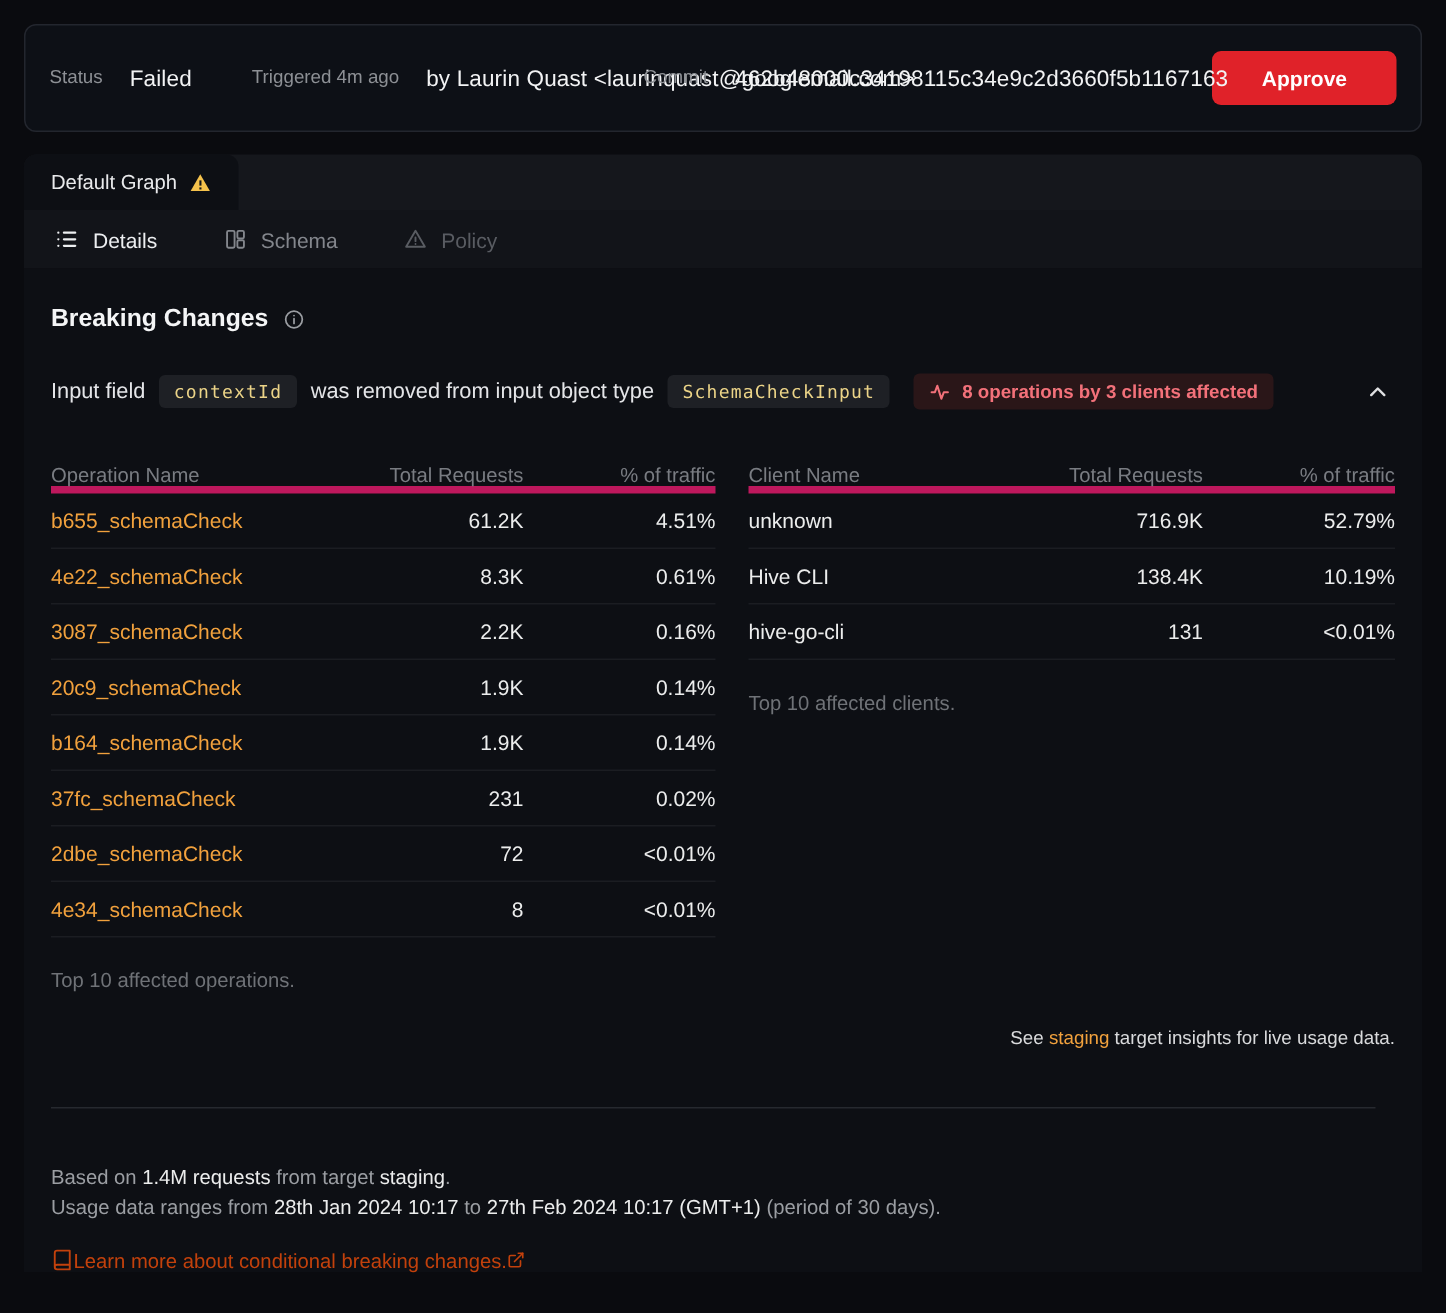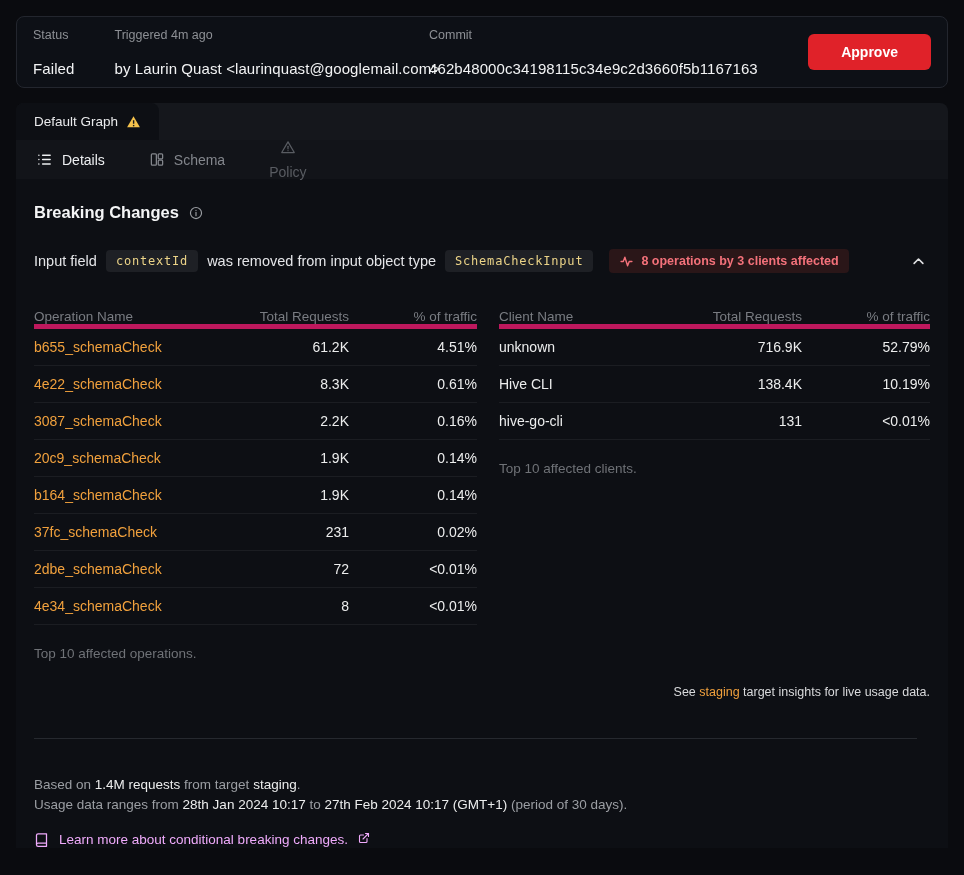--- a/index.html
+++ b/index.html
@@ -15,21 +15,21 @@
   .header-card {
     margin:16px 16px 0;
     height:72px;
     background:#0d1016;
     border:1px solid #23262e;
     border-radius:8px;
     display:flex;
     align-items:center;
     padding:0 16px;
   }
-  .h-col { display:flex; flex-direction:column; gap:18px; }
+  .h-col { display:flex; gap:18px; }
   .h-col + .h-col { margin-left:40px; }
   .h-col.commit { margin-left:10px; position:absolute; left:402px; }
   .h-label { font-size:12.5px; color:#8d9095; }
   .h-value { font-size:15px; color:#f2f3f4; font-weight:500; letter-spacing:0.1px; }
   .approve-btn {
     margin-left:auto;
     background:#e02229;
     color:#ffffff;
     border:none;
     border-radius:6px;
@@ -64,21 +64,21 @@
     background:#121419;
     height:39px;
     display:flex;
     align-items:center;
     padding-left:20px;
     gap:44px;
   }
   .nav-item { display:flex; align-items:center; gap:9px; font-size:14px; font-weight:500; cursor:pointer; }
   .nav-item.active { color:#eceef0; }
   .nav-item.idle   { color:#83868c; }
-  .nav-item.dim    { color:#595c62;flex-direction:column; }
+  .nav-item.dim    { color:#595c62; }
   .nav-item svg { display:block; }
 
   
   .content { background:#0d0f14; padding:24px 18px 0; min-height:660px; }
 
   .section-head { display:flex; align-items:center; gap:10px; }
   .section-title { font-size:16.5px; font-weight:700; color:#f4f5f6; }
   .info-icon { color:#9a9da2; display:flex; }
 
   .accordion-row {
@@ -136,23 +136,22 @@
   .insights-note .lnk { color:#f1a13d; cursor:pointer; }
 
   .divider { border:none; border-top:1px solid #26292f; margin:39px 13px 0 0; }
 
   
   .footer-block { margin-top:36px; font-size:13.5px; line-height:20px; color:#9b9ea3; }
   .footer-block .wht { color:#eceded; }
   .learn-more {
     margin-top:17px;
     display:flex;
-    align-items:flex-start;
-    gap:10px;
-    color:#f0abfc;
+    align-items:center;
+    color:#c2410c;
     font-size:13.5px;
     cursor:pointer;
   }
   .learn-more svg { display:block; }
 </style>
 </head>
 <body>
 
 <div class="header-card" style="position:relative;">
   <div class="h-col">

